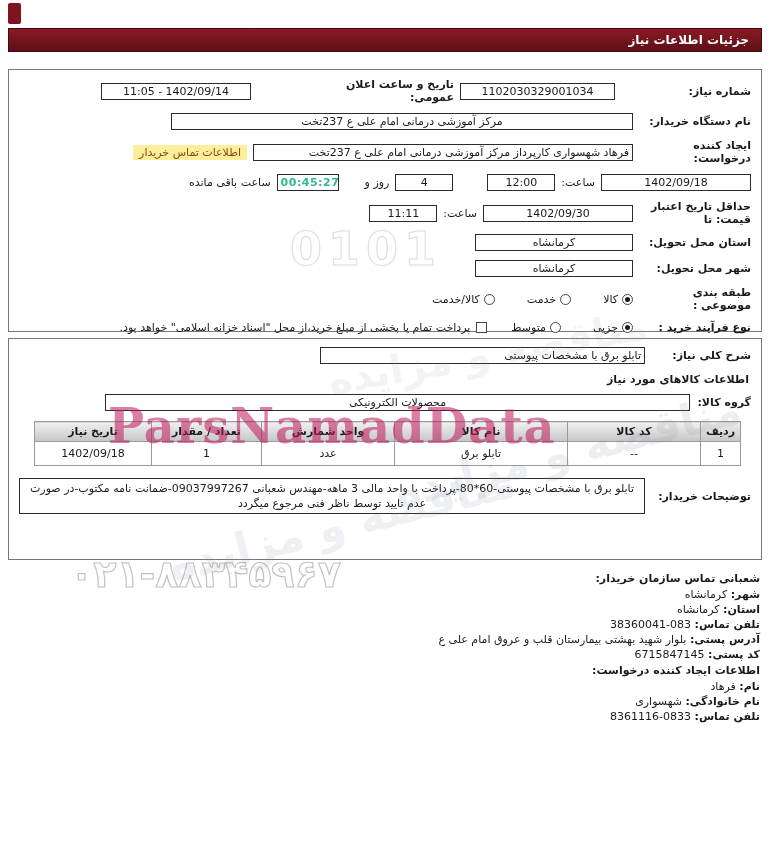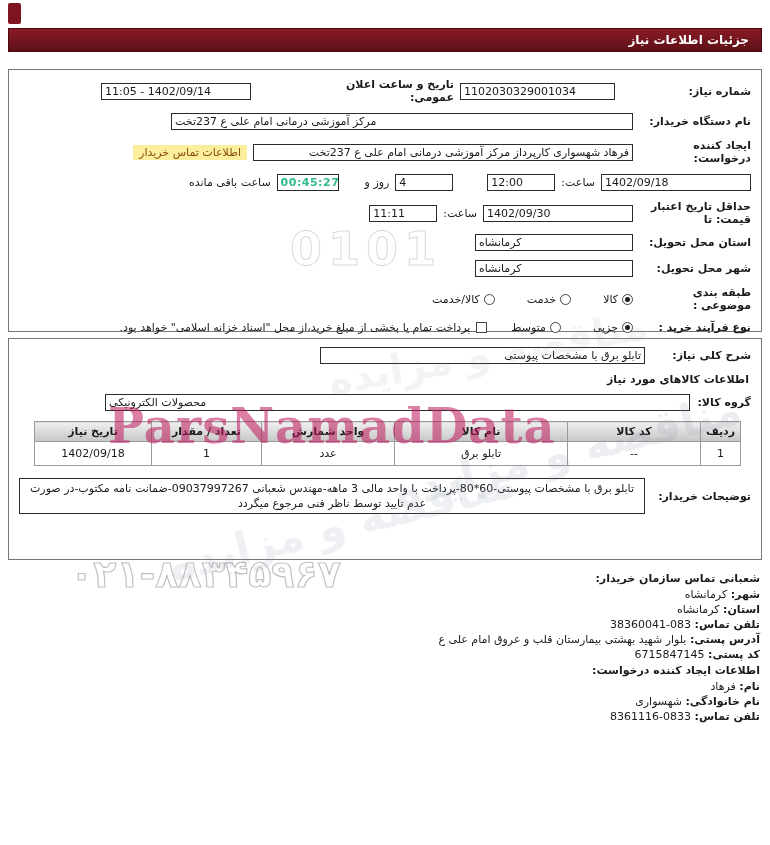--- a/index.html
+++ b/index.html
@@ -14,21 +14,21 @@
        border:1px solid #470a12;color:#fff;font-weight:bold;font-size:12px;
        display:flex;align-items:center;padding:0 12px}
   .panel{margin:0 8px;border:1px solid #777;background:transparent;padding:8px 10px}
   .p1{margin-top:17px;height:263px}
   .p2{margin-top:6px;height:222px}
   .row{display:flex;align-items:center;margin-bottom:9px;gap:6px}
   .lab{flex:0 0 auto;font-weight:bold}
   .plain{font-weight:normal}
   .w130{width:130px}.w112{width:112px}.w100{width:100px}.w55{width:55px}
   .box{border:1px solid #2b2b2b;background:#fff;height:17px;line-height:15px;
-       text-align:left;padding:0 3px;flex:0 0 auto;overflow:hidden;white-space:nowrap}
+       text-align:center;padding:0 3px;flex:0 0 auto;overflow:hidden;white-space:nowrap}
   .box.rt{text-align:right}
   .link{background:#fbef9b;color:#8a4a12;font-weight:normal;padding:1px 6px;cursor:pointer;flex:0 0 auto}
   .timer{color:#2fb98b;font-weight:bold;letter-spacing:.5px}
   .radio{width:11px;height:11px;border:1px solid #444;border-radius:50%;background:#fff;
          display:inline-block;position:relative;flex:0 0 auto}
   .radio.on::after{content:"";position:absolute;inset:2px;background:#1b1b1b;border-radius:50%}
   .chk{width:11px;height:11px;border:1px solid #444;background:#fff;display:inline-block;flex:0 0 auto}
   .opt{display:flex;align-items:center;gap:4px}
   .opt + .opt{margin-right:26px}
   .heading{font-weight:bold;margin:4px 2px 8px}

